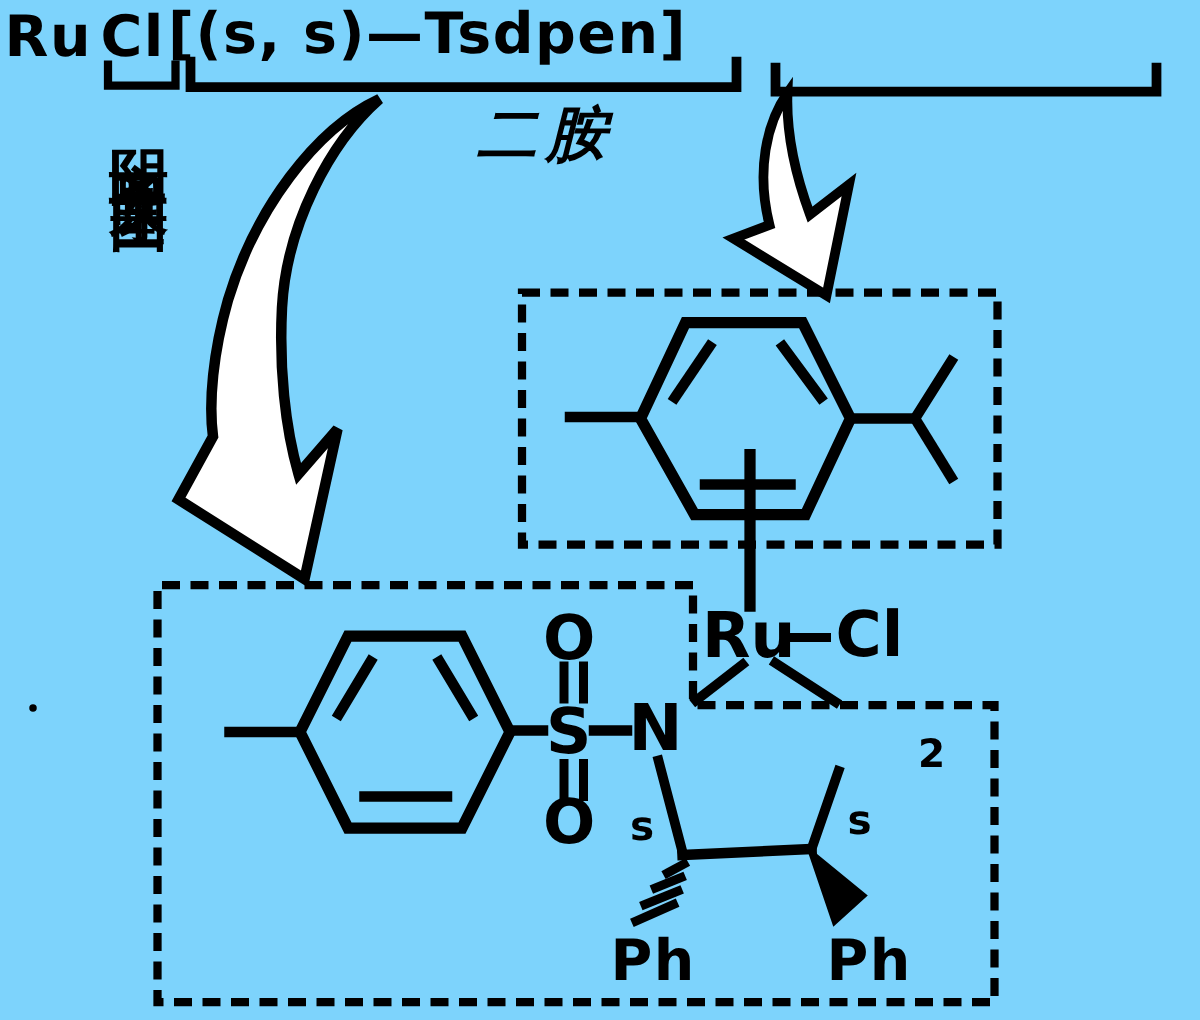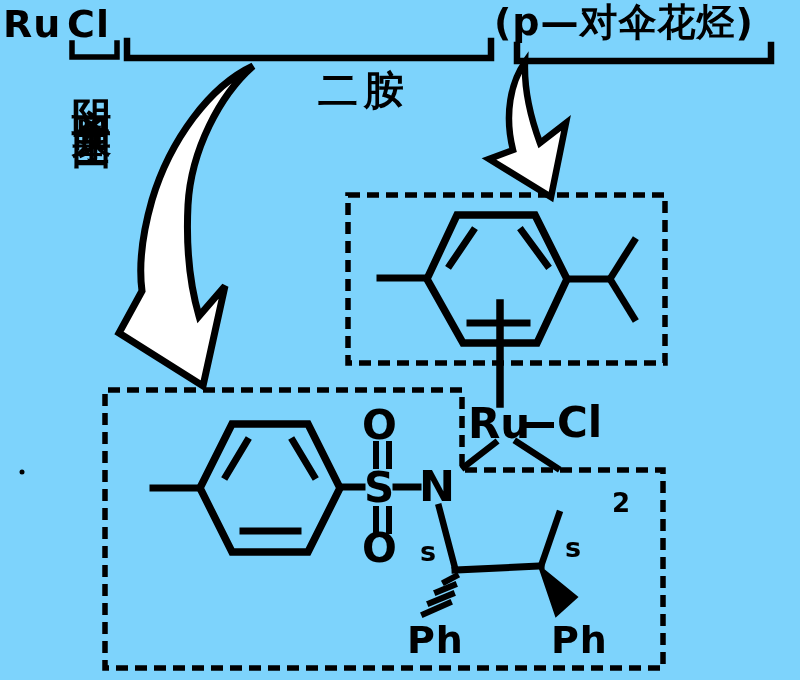--- a/index.html
+++ b/index.html
@@ -8,21 +8,21 @@
     font-family:"DejaVu Sans","Liberation Sans",sans-serif;color:#000;
   }
   #linework{position:absolute;left:0;top:0;width:800px;height:680px;}
   .txt{position:absolute;line-height:1;font-weight:700;white-space:nowrap;color:#000;}
   .f38{font-size:38px;letter-spacing:1px;}
   .f42{font-size:42px;}
   .f41{font-size:41px;}
   .f43{font-size:43px;}
   .f27{font-size:27px;}
   .f26{font-size:26px;}
-  .cjk{font-size:40px;letter-spacing:6px;font-weight:700;}
+  .cjk{font-size:40px;letter-spacing:6px;font-weight:700;font-style:italic;}
   .vertical{
     writing-mode:vertical-rl;text-orientation:upright;
     font-size:40px;letter-spacing:8px;font-weight:700;height:270px;
   }
 </style>
 </head>
 <body>
 
 <div id="figure">
 
@@ -78,21 +78,21 @@
       <line x1="430" y1="603" x2="452" y2="594" stroke-width="6"></line>
       <line x1="424" y1="614" x2="449" y2="603" stroke-width="6"></line>
     </g>
     <polygon points="539,566 577,597 556,616" fill="#000" stroke="#000" stroke-width="2"></polygon>
 
     <circle cx="22" cy="472" r="2.5" fill="#000"></circle>
   </svg>
 
   <div class="txt f38" style="left:3px;top:5px">Ru</div>
   <div class="txt f38" style="left:67px;top:5px">Cl</div>
-  <div class="txt f38" style="left:494px;top:3px">(p—对伞花烃)</div>
+  <div class="txt f38" style="left:112px;top:3px">[(s, s)—Tsdpen]</div>
 
   <div class="txt vertical" style="left:72px;top:68px">阴离子基团</div>
   <div class="txt cjk" style="left:318px;top:70px">二胺</div>
 
   <div class="txt f42" style="left:468px;top:403px">Ru</div>
   <div class="txt f42" style="left:557px;top:402px">Cl</div>
   <div class="txt f43" style="left:419px;top:465px">N</div>
   <div class="txt f26" style="left:612px;top:490px">2</div>
   <div class="txt f42" style="left:364px;top:467px">S</div>
   <div class="txt f41" style="left:362px;top:405px">O</div>

